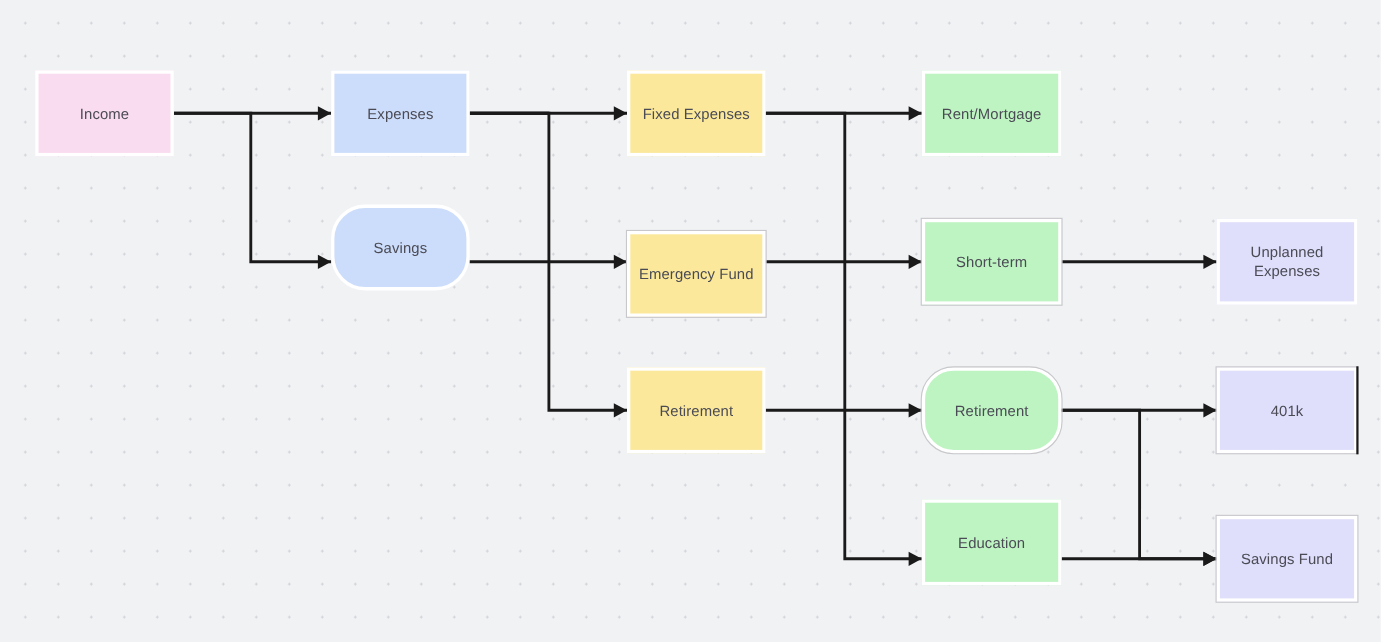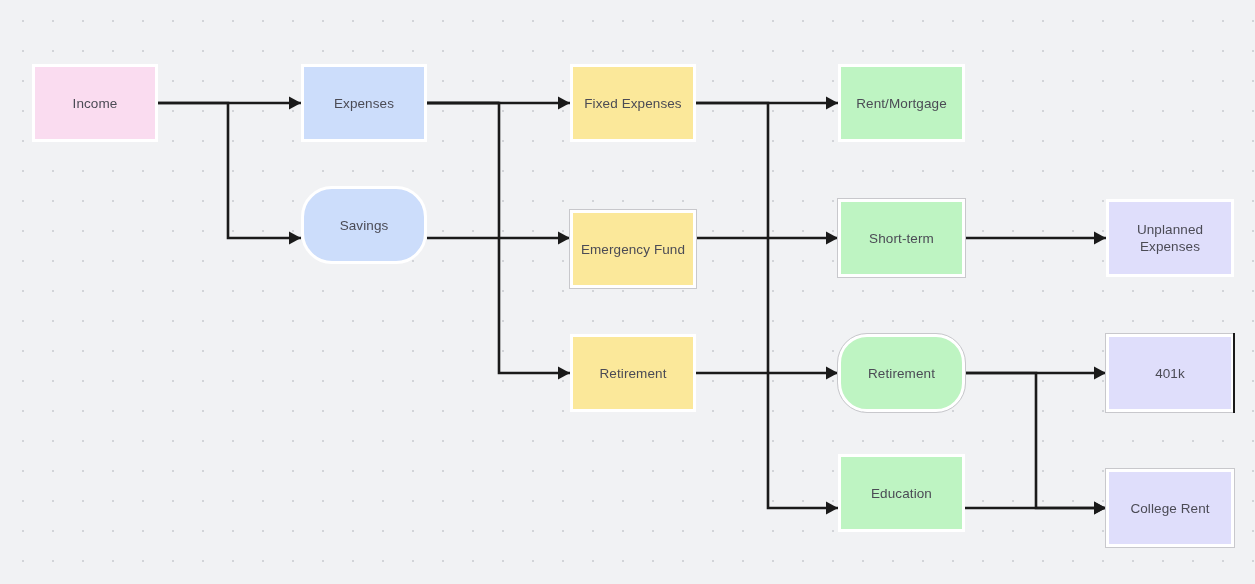--- a/index.html
+++ b/index.html
@@ -160,17 +160,17 @@
         <span class="node-label">Education</span>
       </div>
       <div class="node" style="left: 1106px; top: 199px; width: 128px; height: 78px; background: rgb(223, 222, 251);">
         <span class="node-label">Unplanned
 Expenses</span>
       </div>
       <div class="node selected" style="left: 1106px; top: 334px; width: 128px; height: 78px; background: rgb(223, 222, 251); text-align: right;">
         <span class="node-label">401k</span>
       </div>
       <div class="node bordered" style="left: 1106px; top: 469px; width: 128px; height: 78px; background: rgb(223, 222, 251);">
-        <span class="node-label">College Rent</span>
+        <span class="node-label">Savings Fund</span>
       </div>
     </div>
 
 </div>
 
 </body></html>

